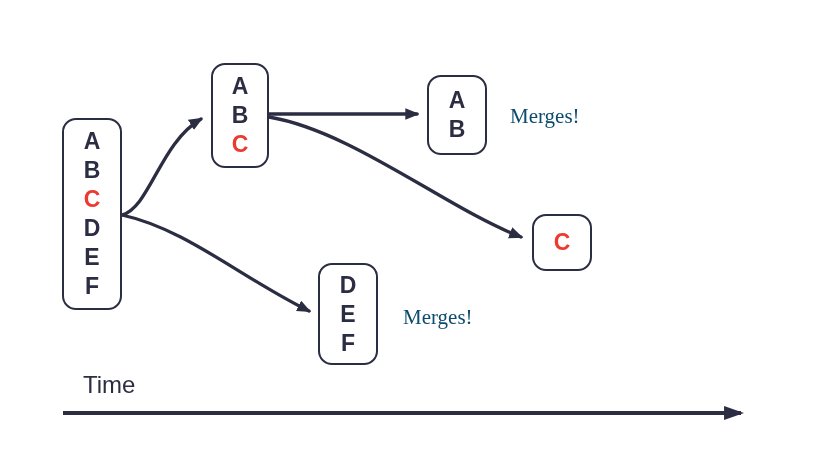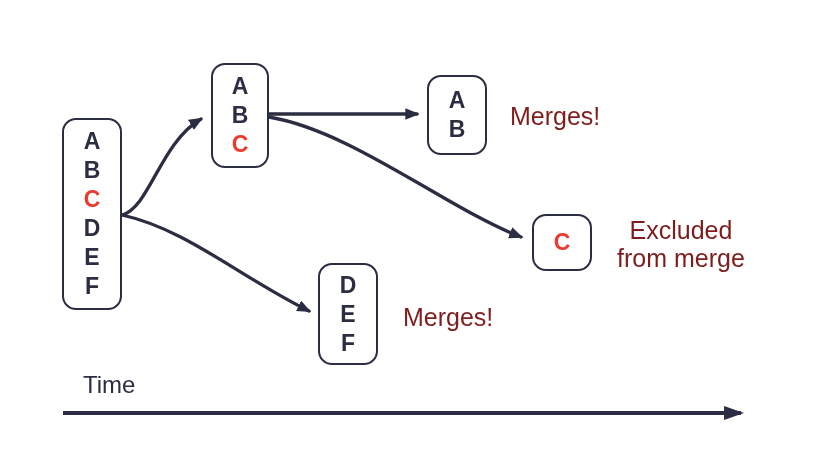--- a/index.html
+++ b/index.html
@@ -51,24 +51,25 @@
     font-weight: 700;
     text-align: center;
   }
   .box-source   { left: 62px;  top: 118px; width: 60px; height: 192px; }
   .box-abc      { left: 211px; top: 63px;  width: 58px; height: 105px; }
   .box-ab       { left: 427px; top: 75px;  width: 60px; height: 80px;  }
   .box-c        { left: 532px; top: 214px; width: 60px; height: 57px;  }
   .box-def      { left: 318px; top: 263px; width: 60px; height: 102px; }
   .label {
     position: absolute;
-    color: #7f1d1d;
-    font-size: 25px;
+    color: #0c4a6e;
+    font-size: 21px;
     line-height: 28px;
     white-space: nowrap;
+    font-family: Liberation Serif, serif;
   }
   .label-merges-top    { left: 510px; top: 102px; }
   .label-merges-bottom { left: 403px; top: 303px; }
   .label-excluded      { left: 600px; top: 216px; width: 162px; text-align: center; white-space: normal; }
   .label-excluded span { display: block; }
   .label-time {
     position: absolute;
     left: 83px; top: 371px;
     color: #2b2d42;
     font-size: 24px;
@@ -123,20 +124,16 @@
   <div class="commit-box box-def">
     <span class="letter" style="color: rgb(43, 45, 66);">D</span>
     <span class="letter" style="color: rgb(43, 45, 66);">E</span>
     <span class="letter" style="color: rgb(43, 45, 66);">F</span>
   </div>
 
   <div class="label label-merges-top">Merges!</div>
 
   <div class="label label-merges-bottom">Merges!</div>
 
-  <div class="label label-excluded">
-    <span>Excluded</span>
-    <span>from merge</span>
-  </div>
 
   <div class="label-time">Time</div>
 
 </div>
 
 </body></html>

